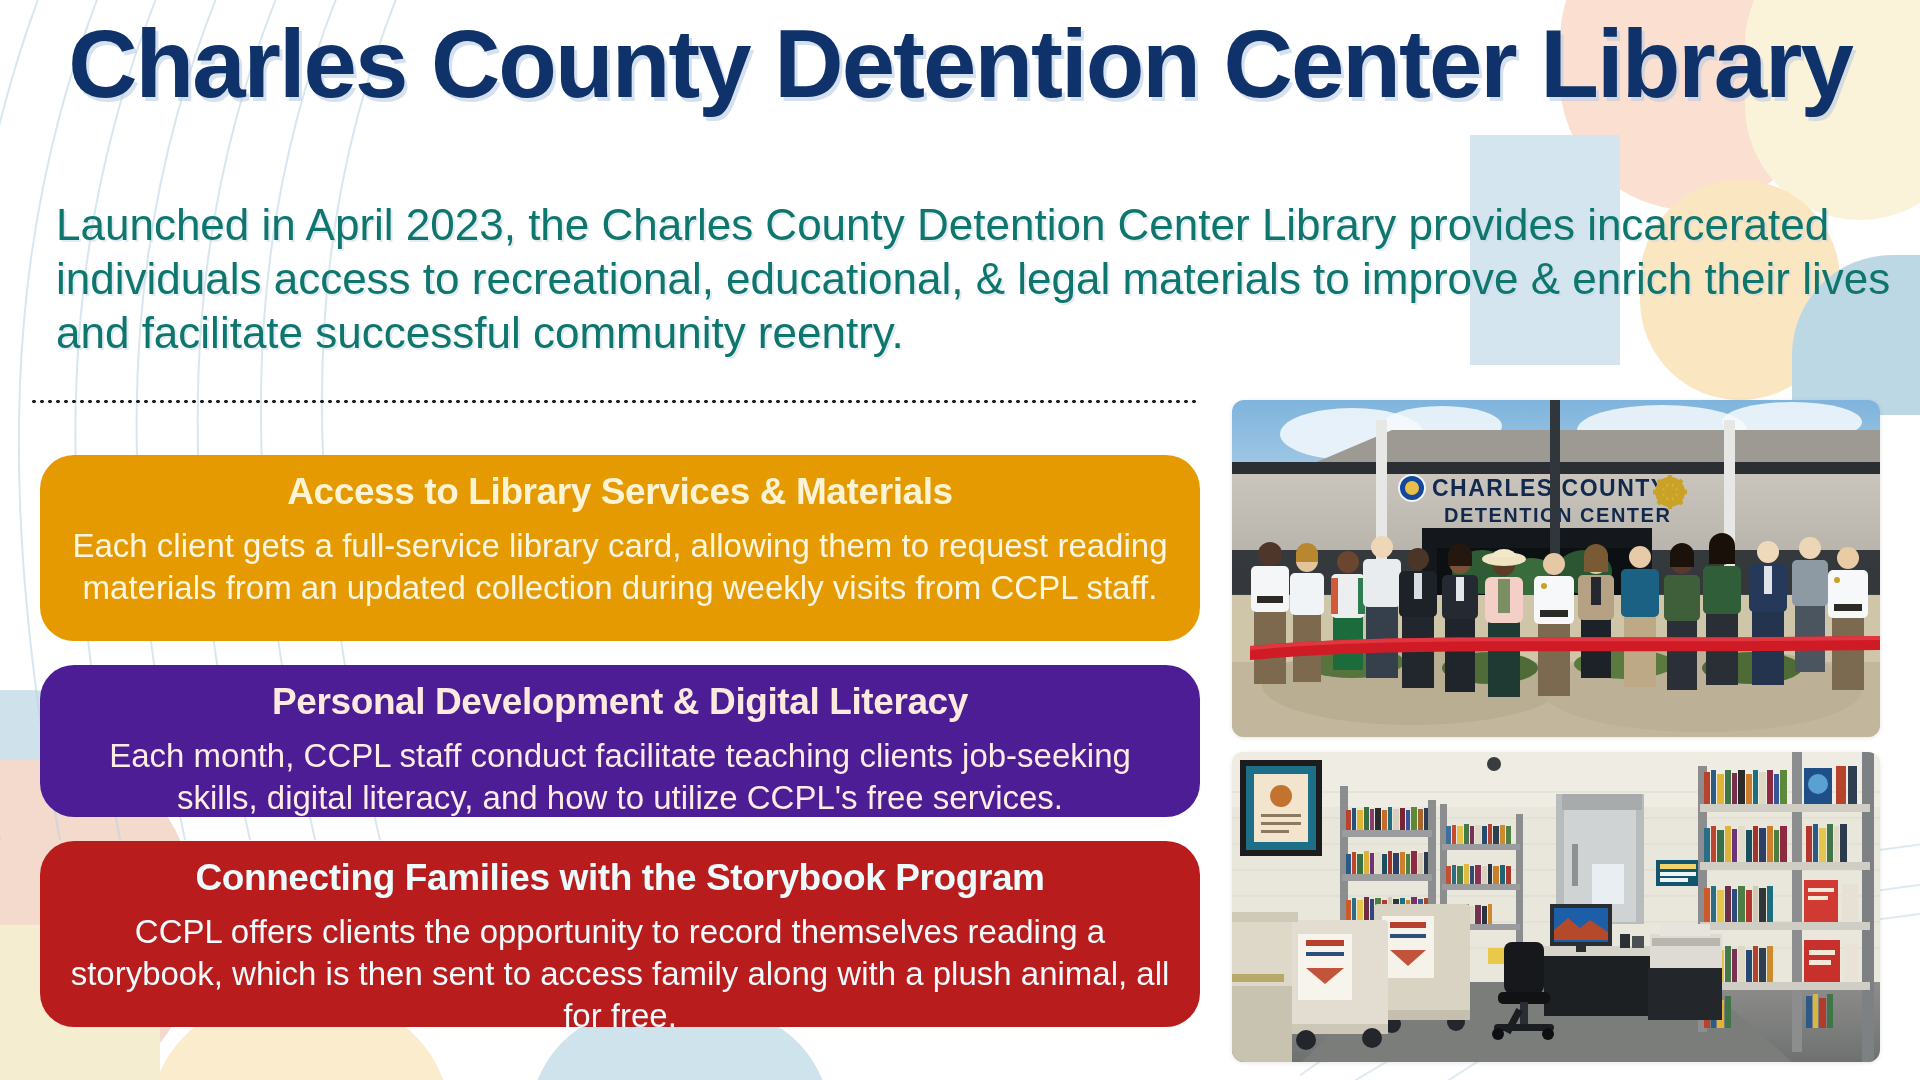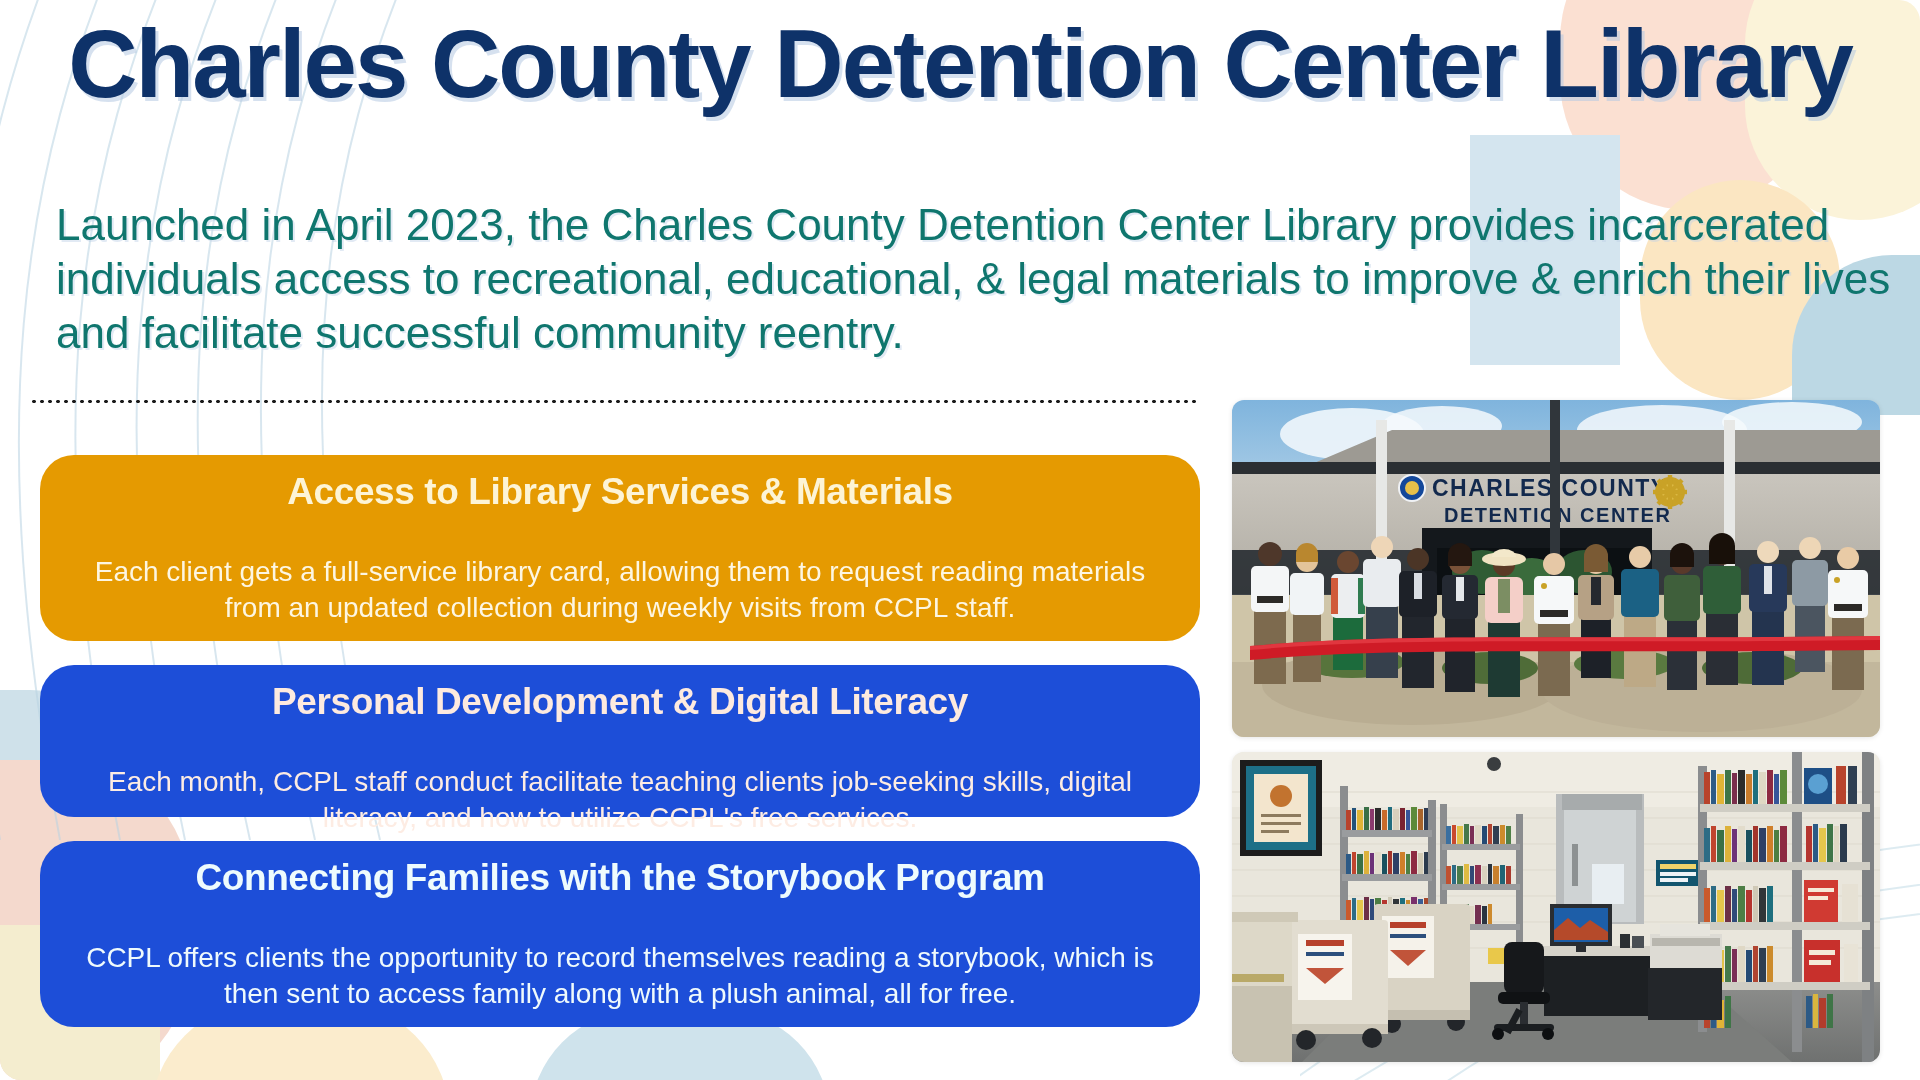--- a/index.html
+++ b/index.html
@@ -7,21 +7,20 @@
     width:1920px; height:1080px;
     background:#ffffff;
     font-family:"Liberation Sans", sans-serif;
     overflow:hidden;
   }
   #stage{
     position:relative;
     width:1920px; height:1080px;
     background:#ffffff;
     overflow:hidden;
-    border-radius:21px;
   }
 
   
   .bg-layer{ position:absolute; inset:0; overflow:hidden; pointer-events:none; }
 
   .blob{ position:absolute; }
 
   
   .tr-peach{
     top:-90px; left:1560px; width:260px; height:300px;
@@ -102,31 +101,31 @@
     text-align:center;
   }
   .card-title{
     font-size:37px; font-weight:700; letter-spacing:-.4px;
     text-underline-offset:7px;
     text-decoration-thickness:4px;
     margin-bottom:12px;
     display:inline-block;
   }
   .card-body{
-    font-size:28px; font-weight:400; line-height:1.27;margin-top:29px;
+    font-size:33px; font-weight:400; line-height:1.27;
   }
   .card-access{ background:#e59a01; height:186px; }
   .card-access .card-title{ color:#fdf4d6; }
   .card-access .card-body{ color:#fdf6e2; }
 
-  .card-personal{ background:#1d4ed8; height:152px; }
+  .card-personal{ background:#4c1d95; height:152px; }
   .card-personal .card-title{ color:#fdeadf; }
   .card-personal .card-body{ color:#fdece3; }
 
-  .card-story{ background:#1d4ed8; height:186px; }
+  .card-story{ background:#b91c1c; height:186px; }
   .card-story .card-title{ color:#eefbfd; }
   .card-story .card-body{ color:#effafc; }
 
   
   .photo{
     position:absolute; border-radius:12px; overflow:hidden;
     box-shadow:0 1px 5px rgba(0,0,0,.10);
   }
   .photo-top{ left:1232px; top:400px; width:648px; height:337px; }
   .photo-bottom{ left:1232px; top:752px; width:648px; height:310px; }

